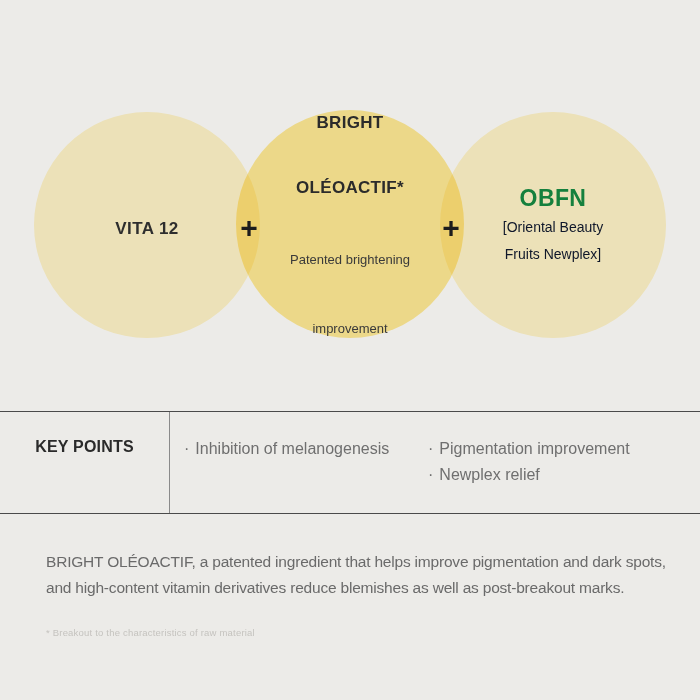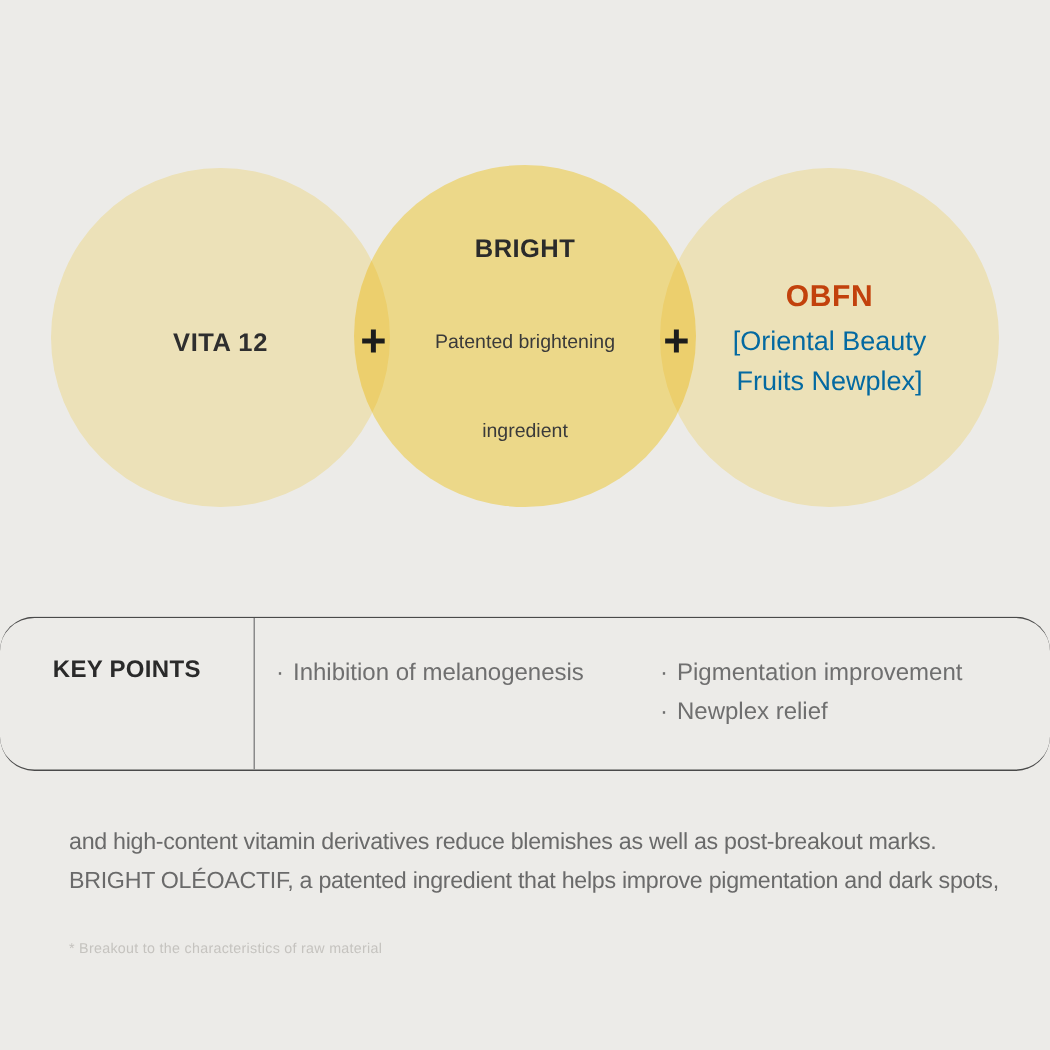--- a/index.html
+++ b/index.html
@@ -19,45 +19,44 @@
   .circle-text {
     position:absolute; display:flex; flex-direction:column;
     justify-content:center; align-items:center; text-align:center;
   }
   .ct-left  { left:34px;  top:116px; width:226px; height:226px; }
   .ct-mid   { left:236px; top:110px; width:228px; height:228px;gap:42px; }
   .ct-right { left:440px; top:112px; width:226px; height:226px; }
 
   .ct-left .tline  { font-size:17px; font-weight:700; line-height:28px; letter-spacing:.4px; color:#2e2e2e; }
   .ct-mid  .tline  { font-size:17px; font-weight:700; line-height:23px; letter-spacing:.3px; color:#2b2b2b; }
-  .ct-right .tline { font-size:20px; font-weight:700; line-height:21px; letter-spacing:.4px; color:#c2410c; }
-  .ct-mid  .sub { font-size:13px; line-height:17px; color:#3a3a3a; }
-  .ct-right .sub { font-size:18px; line-height:18px; color:#0369a1; margin-top:9px; }
+  .ct-right .tline { font-size:23px; font-weight:700; line-height:21px; letter-spacing:.4px; color:#15803d; }
+  .ct-mid  .sub { font-size:13px; line-height:17px; color:#3a3a3a; margin-top:10px; }
+  .ct-right .sub { font-size:14px; line-height:18px; color:#0f172a; margin-top:9px; }
   .sub:empty, .tline:empty { display:none; }
 
   .plus {
     position:absolute; transform:translate(-50%,-50%);
     font-size:30px; font-weight:700; color:#1c1c1c; line-height:1;
   }
   .plus-1 { left:249px; top:228px; }
   .plus-2 { left:451px; top:228px; }
 
   
   .keypoints {
     position:absolute; left:0; top:411px; width:700px; height:103px;
     border-top:1px solid #4a4a4a; border-bottom:1px solid #4a4a4a;
     display:flex;
-    border-radius:23px;
   }
   .kp-left {
     width:170px; border-right:1px solid #8a8a8a;
     padding-top:26px; text-align:center;
   }
   .kp-label { font-size:16px; font-weight:700; letter-spacing:.2px; color:#2a2a2a; }
-  .kp-right { flex:1; display:flex; padding:24px 0 0 14px;gap:12px; }
+  .kp-right { flex:1; display:flex; padding:24px 0 0 14px; }
   .kp-col1 { width:244px; }
   .kp-item { font-size:16px; line-height:26px; color:#6f6f6f; white-space:nowrap; }
   .kp-item .dot { margin-right:6px; }
 
   
   .highlight { position:absolute; left:46px; top:541px; width:620px; }
   .h-heading {
     font-size:17.5px; font-weight:700; line-height:22px;
     color:#F2B71C; letter-spacing:.1px; white-space:nowrap;
   }
@@ -73,22 +72,23 @@
   <div class="circle c-left"></div>
   <div class="circle c-mid"></div>
   <div class="circle c-right"></div>
 
   <div class="circle-text ct-left">
     <div class="tline">VITA 12</div>
   </div>
 
   <div class="circle-text ct-mid">
     <div class="tline">BRIGHT</div>
+    <div class="tline">OLÉOACTIF*</div>
     <div class="sub">Patented brightening</div>
-    <div class="sub">ingredient</div>
+    <div class="sub">improvement</div>
   </div>
 
   <div class="circle-text ct-right">
     <div class="tline">OBFN</div>
 
     <div class="sub">[Oriental Beauty</div>
     <div class="sub">Fruits Newplex]</div>
   </div>
 
   <div class="plus plus-1">+</div>
@@ -110,19 +110,19 @@
         </div>
         <div class="kp-item">
           <span class="dot">·</span><span>Newplex relief</span>
         </div>
       </div>
     </div>
   </div>
 
   <div class="highlight">
     <div class="h-body">
+      <div class="h-line">BRIGHT OLÉOACTIF, a patented ingredient that helps improve pigmentation and dark spots,</div>
       <div class="h-line">and high-content vitamin derivatives reduce blemishes as well as post-breakout marks.</div>
-      <div class="h-line">BRIGHT OLÉOACTIF, a patented ingredient that helps improve pigmentation and dark spots,</div>
     </div>
     <div class="footnote">* Breakout to the characteristics of raw material</div>
   </div>
 
 </div>
 
 </body></html>

